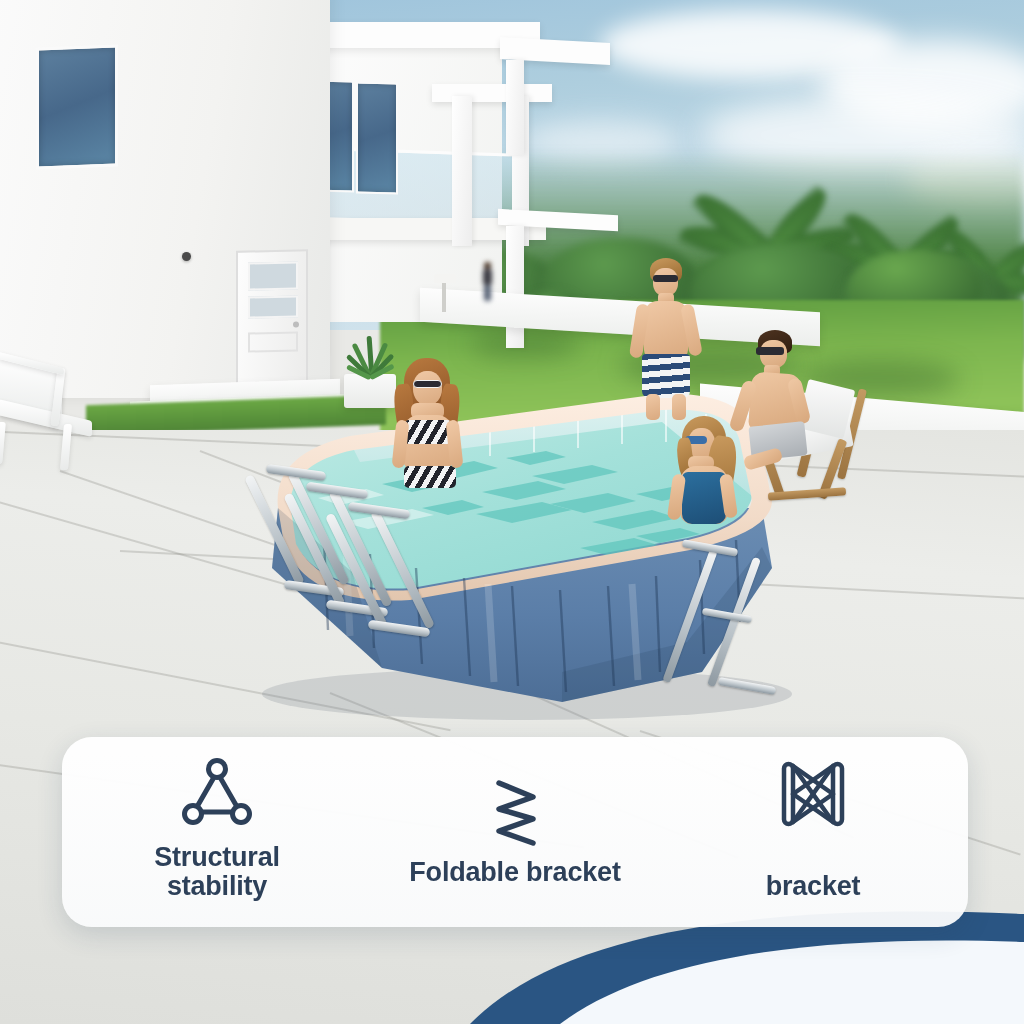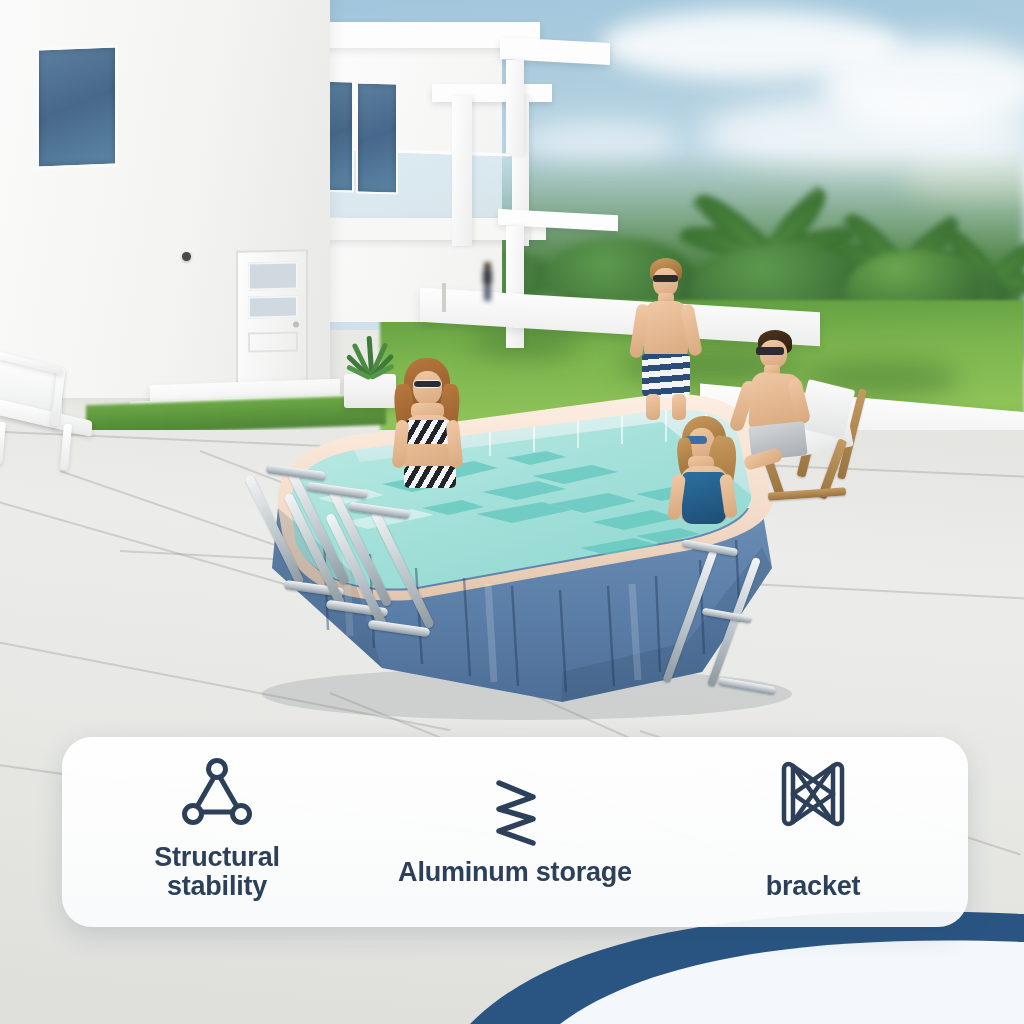--- a/index.html
+++ b/index.html
@@ -563,21 +563,21 @@
         <span>stability</span>
       </div>
     </div>
 
     <div class="feature f2">
       <div class="ficon">
         <svg width="84" height="84" viewBox="0 0 84 84" fill="none" stroke="#2d4059" stroke-width="5.5" stroke-linecap="round" stroke-linejoin="round">
           <polyline points="26,16 60,30 26,42 60,52 26,64 60,76"></polyline>
         </svg>
       </div>
-      <div class="flabel">Aluminum storage</div>
+      <div class="flabel">Foldable bracket</div>
     </div>
 
     <div class="feature f3">
       <div class="ficon">
         <svg width="84" height="84" viewBox="0 0 84 84" fill="none" stroke="#2d4059" stroke-width="4.5" stroke-linecap="round" stroke-linejoin="round">
           <rect x="13" y="12" width="9" height="60" rx="4.5"></rect>
           <rect x="62" y="12" width="9" height="60" rx="4.5"></rect>
           <line x1="22" y1="14" x2="62" y2="42"></line>
           <line x1="22" y1="70" x2="62" y2="42"></line>
           <line x1="62" y1="14" x2="22" y2="42"></line>

